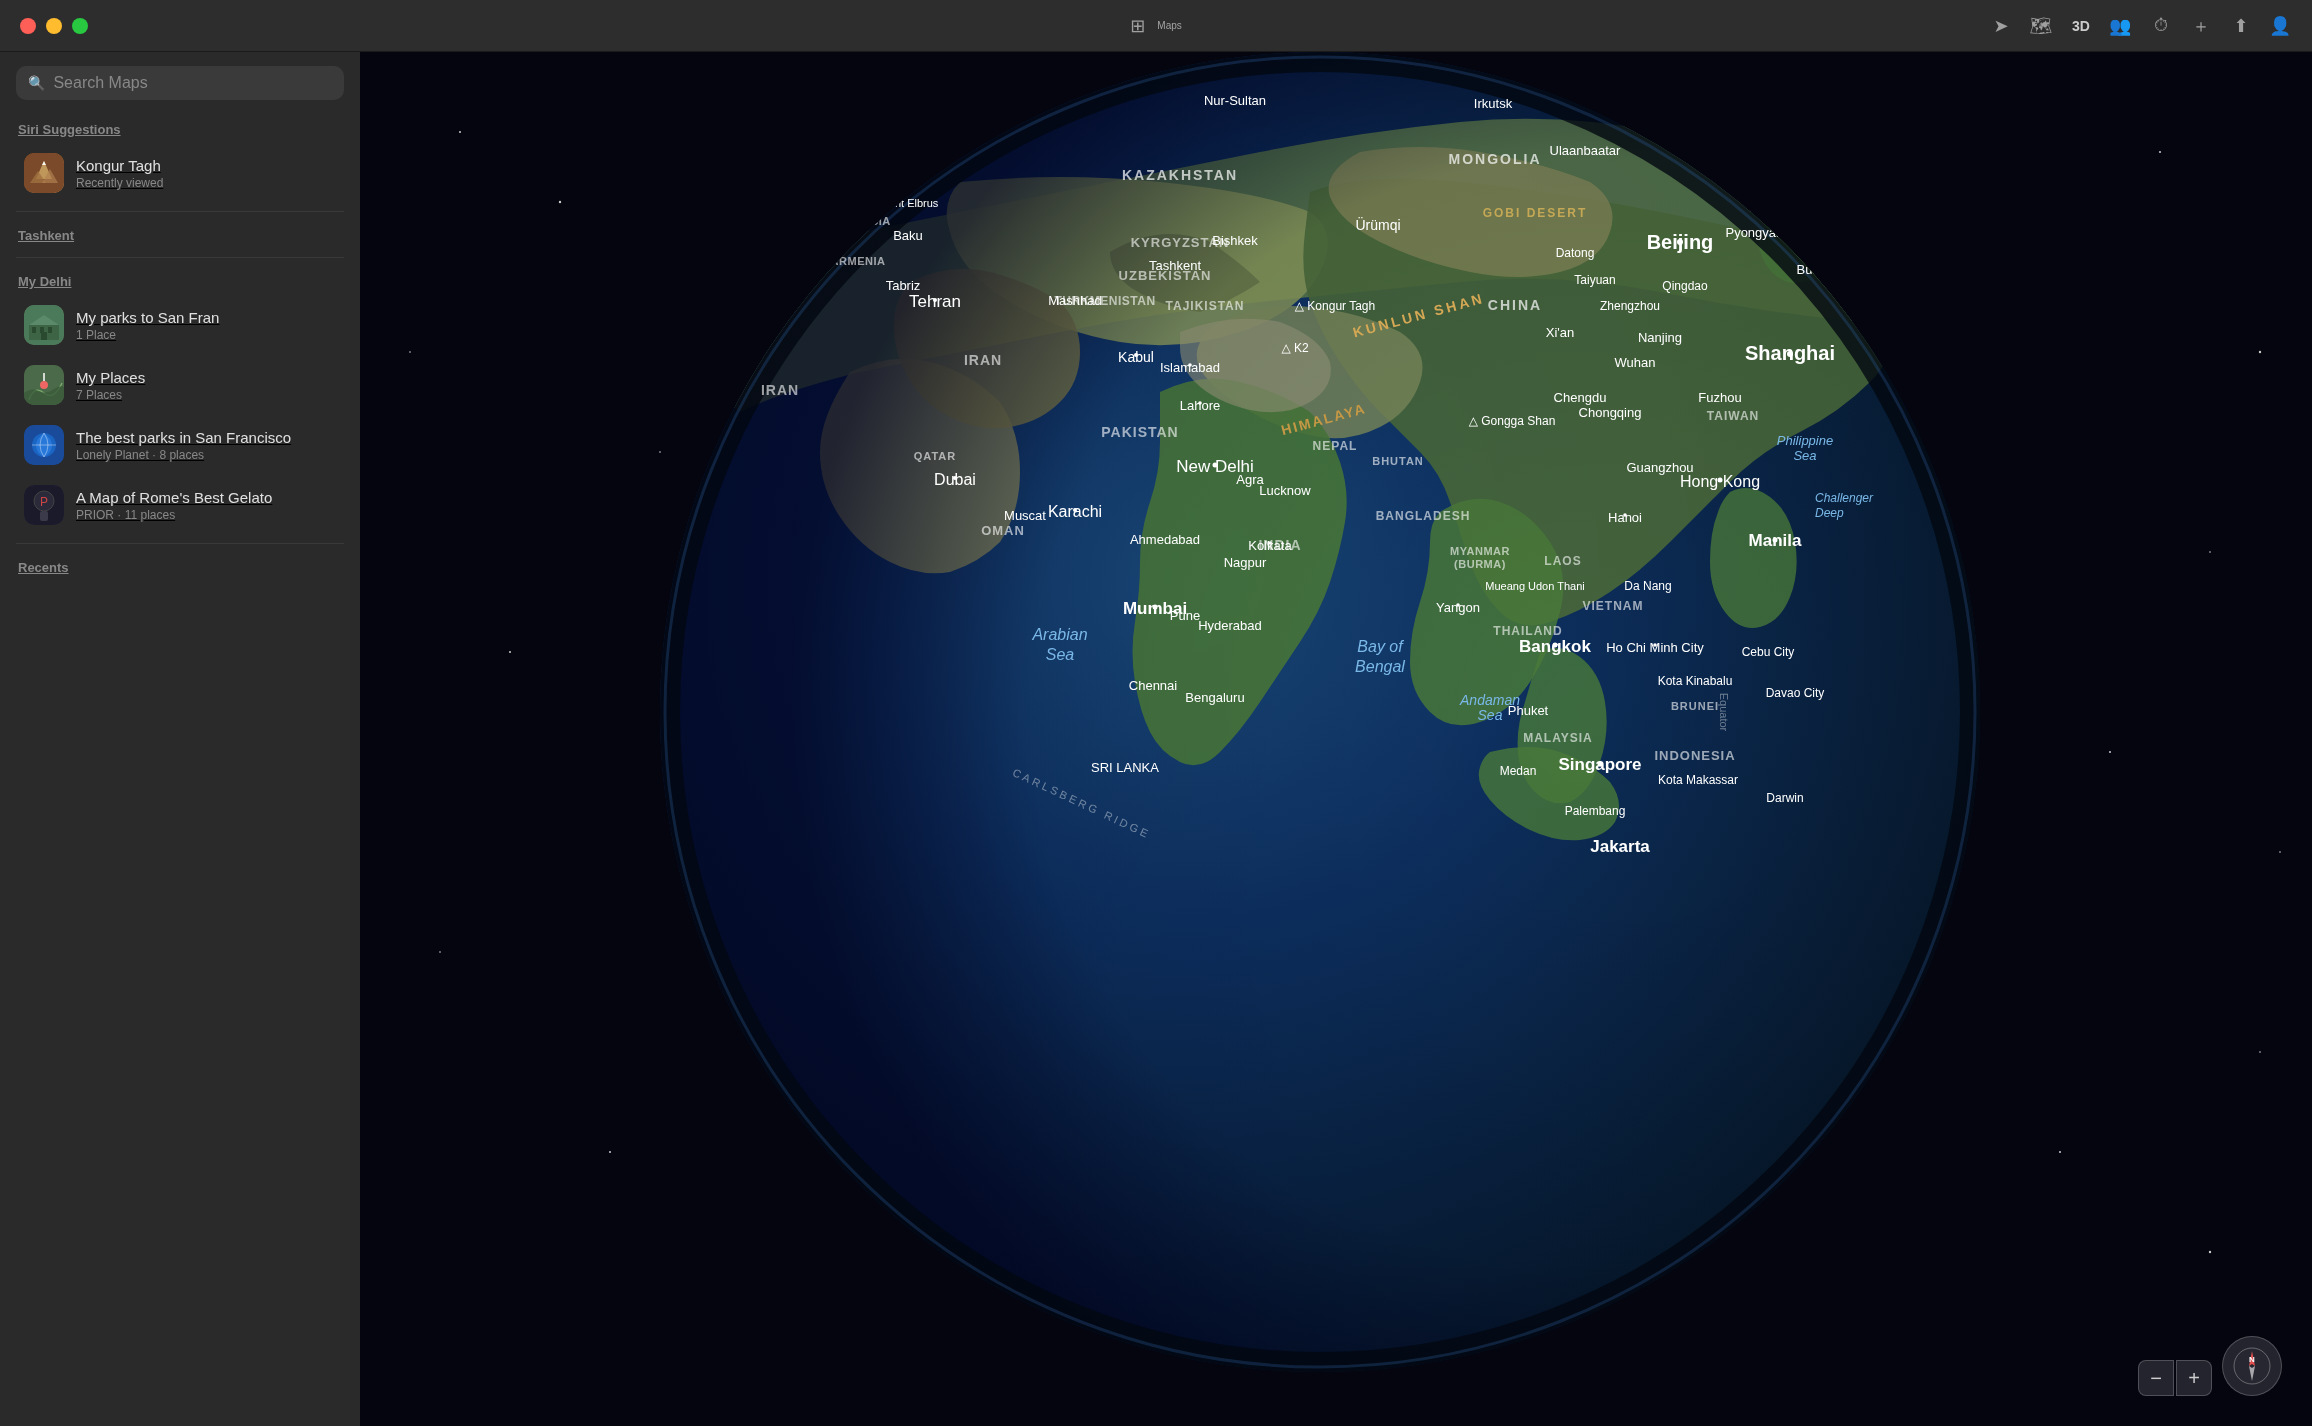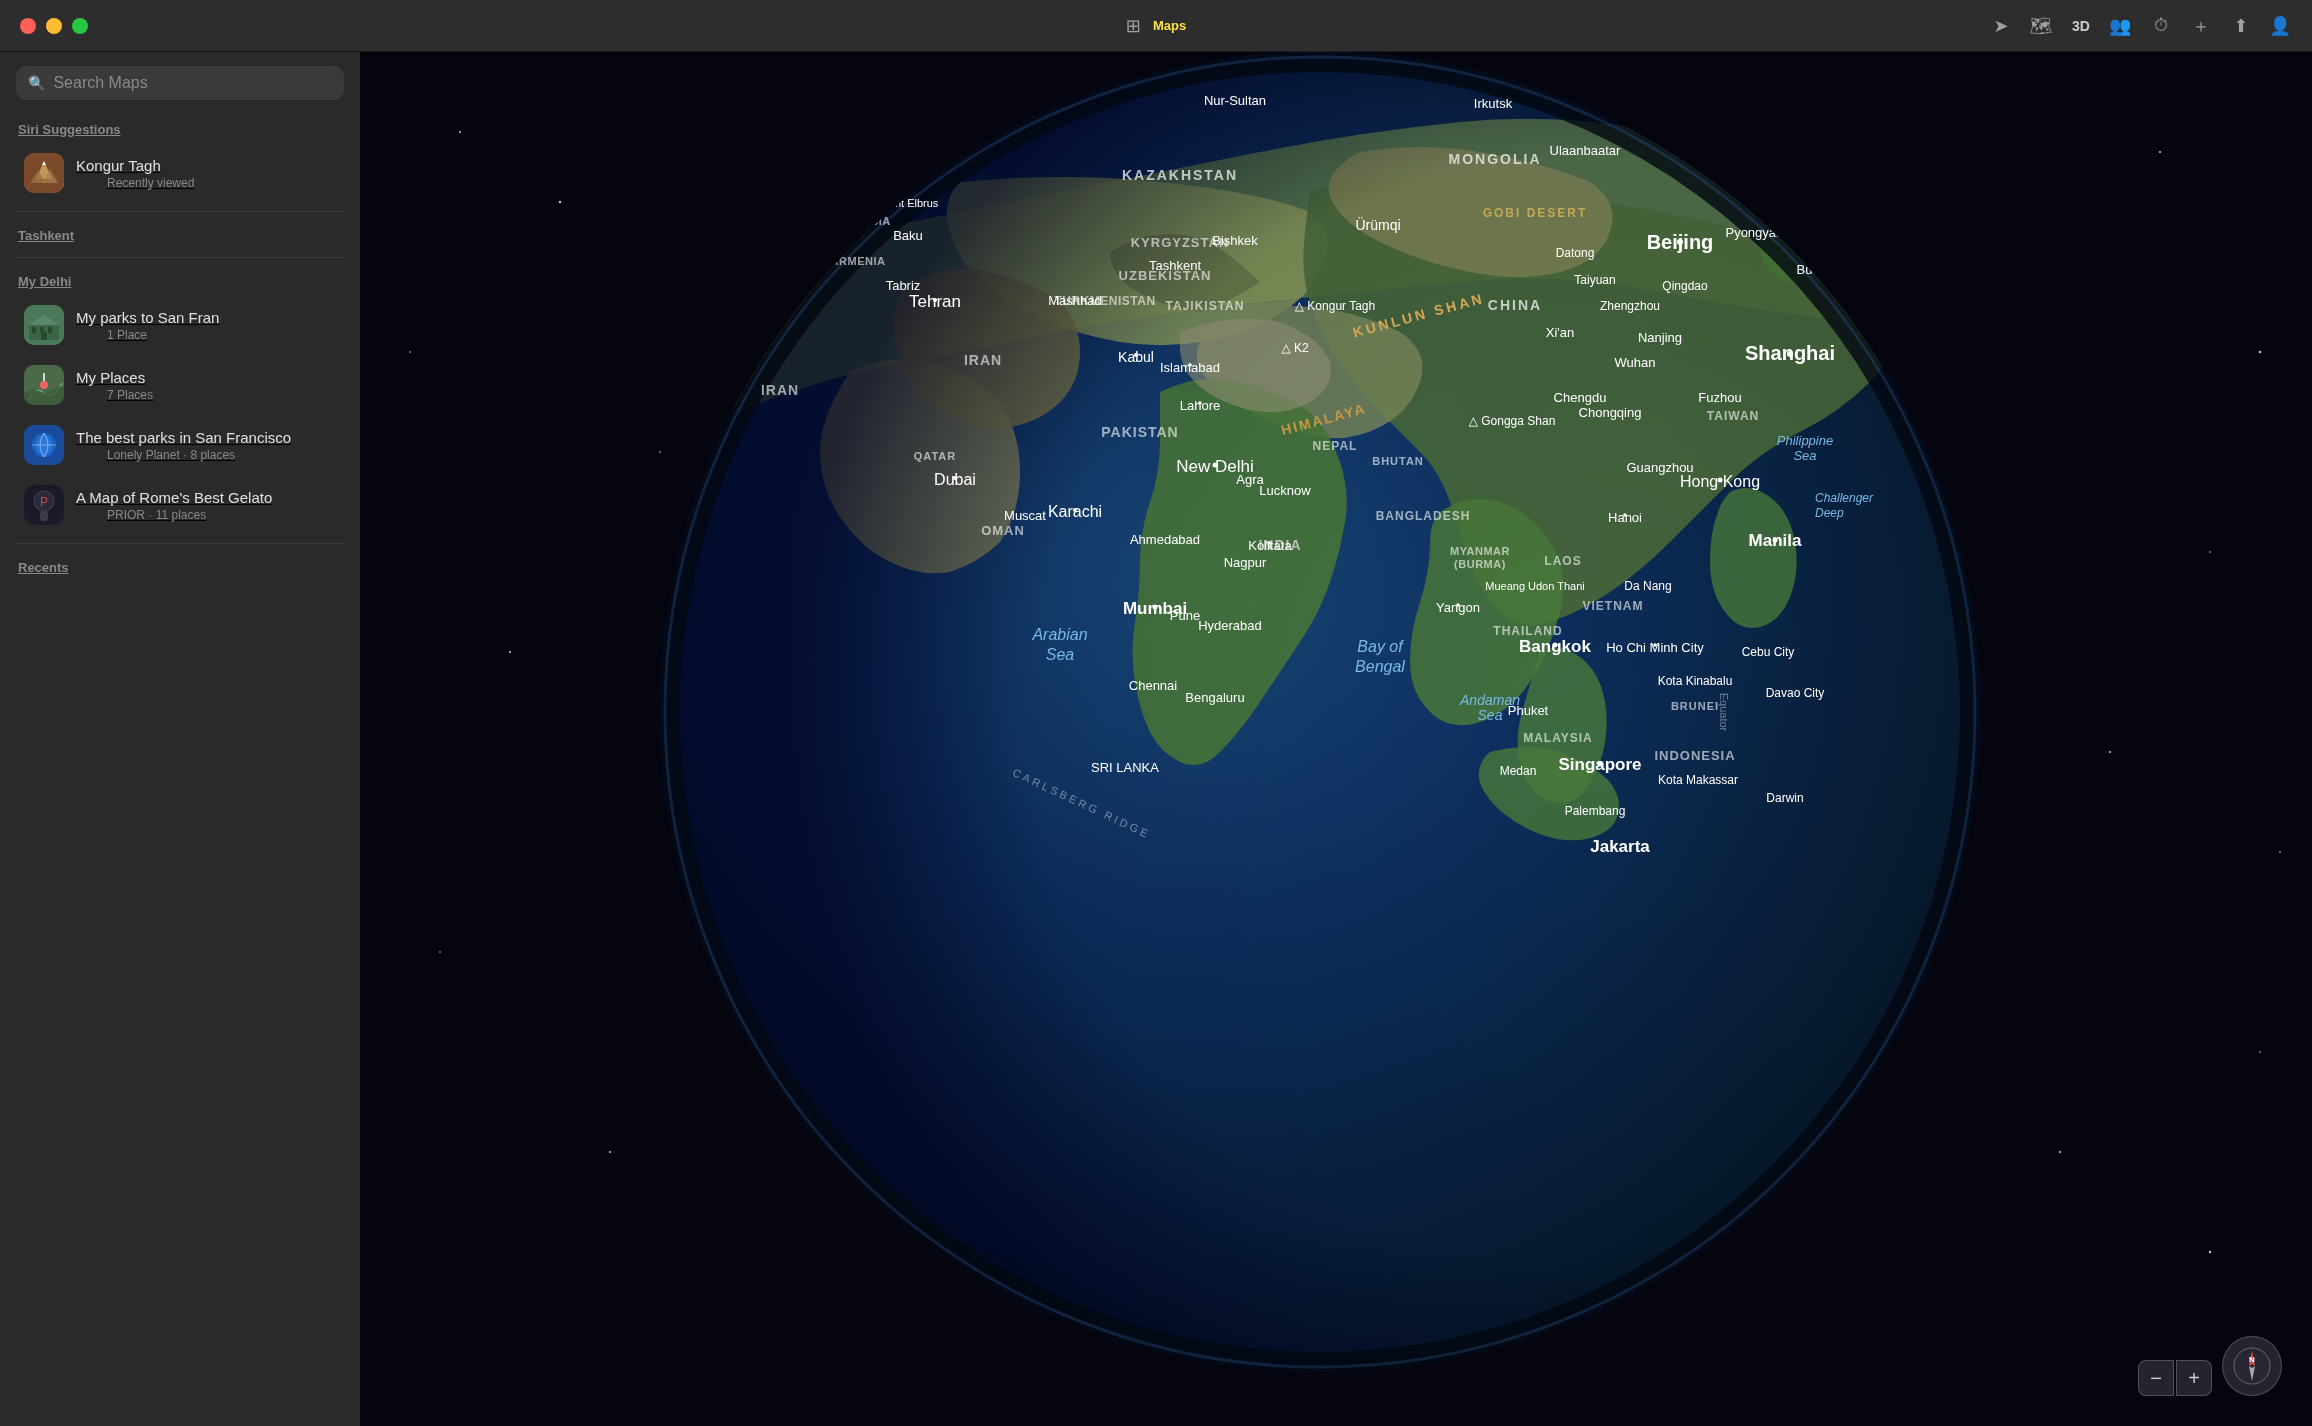--- a/index.html
+++ b/index.html
@@ -41,23 +41,23 @@
 
     .titlebar-center {
       position: absolute;
       left: 50%;
       transform: translateX(-50%);
       display: flex;
       align-items: center;
       gap: 12px;
     }
     .titlebar-title {
-      font-size: 13px;
-      font-weight: 700;
-      color: #fde047;
+      font-size: 10px;
+      font-weight: 400;
+      color: #a3a3a3;
     }
     .titlebar-controls {
       margin-left: auto;
       display: flex;
       align-items: center;
       gap: 18px;
     }
     .titlebar-btn {
       color: #a0a0a0;
       font-size: 18px;
@@ -174,21 +174,20 @@
       color: #e0e0e0;
       font-weight: 400;
       white-space: nowrap;
       overflow: hidden;
       text-overflow: ellipsis;
     }
     .item-subtitle {
       font-size: 12px;
       color: #888;
       margin-top: 2px;
-      margin-left: 31px;
     }
 
     .divider {
       height: 1px;
       background: #3a3a3a;
       margin: 8px 16px;
     }
 
     
     .map-area {

